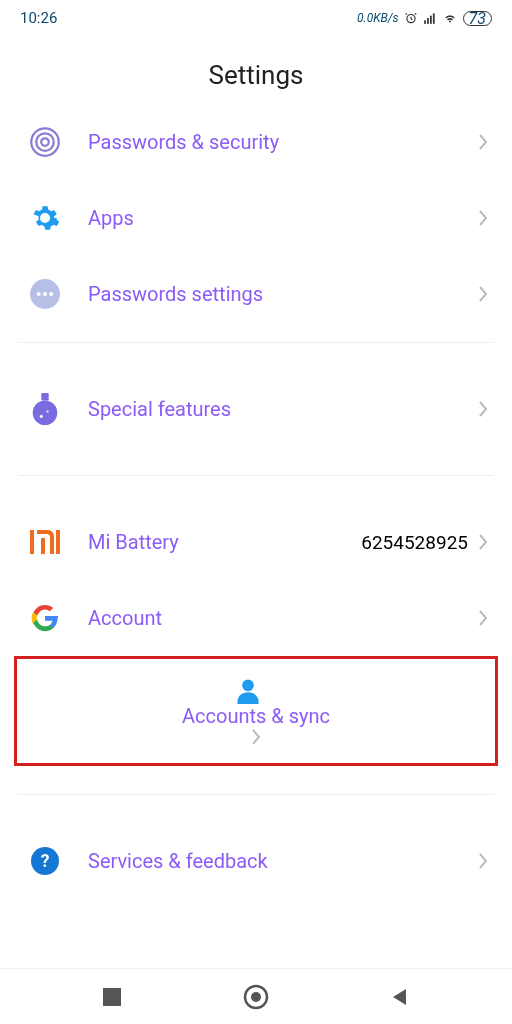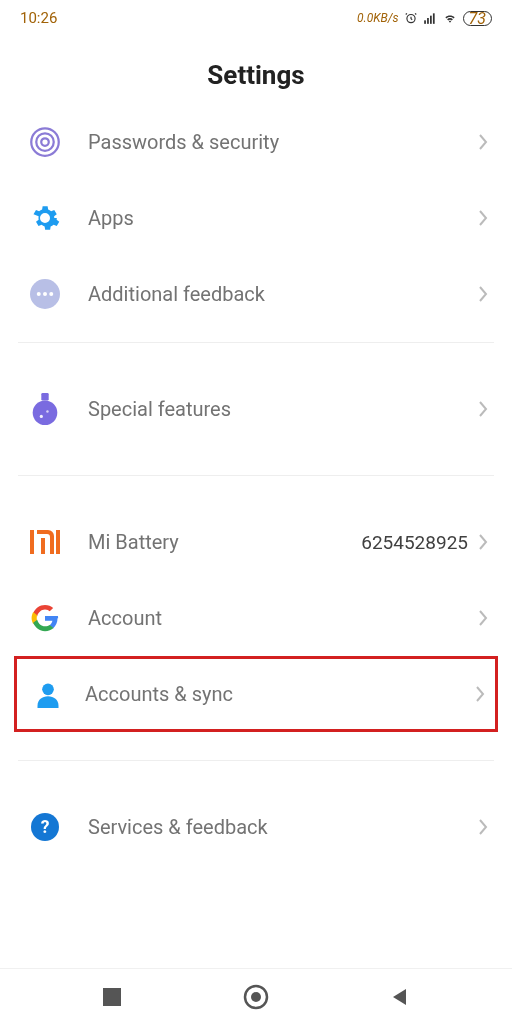--- a/index.html
+++ b/index.html
@@ -12,29 +12,29 @@
     position: relative;
     overflow: hidden;
   }
   .statusbar {
     height: 36px;
     display: flex;
     align-items: center;
     justify-content: space-between;
     padding: 0 20px;
     font-size: 14px;
-    color: #a16207;
+    color: #0c4a6e;
   }
   .statusbar .left { font-size: 15px; }
   .statusbar .right { display: flex; align-items: center; gap: 5px; font-size: 12px; font-style: italic; }
   .statusbar svg { display: block; }
   .title {
     text-align: center;
     font-size: 26px;
-    font-weight: 700;
+    font-weight: 400;
     margin-top: 24px;
     margin-bottom: 14px;
   }
   .list { }
   .divider {
     height: 1px;
     background: #eee;
     margin: 10px 18px;
   }
   .gap { height: 18px; }
@@ -42,38 +42,39 @@
     display: flex;
     align-items: center;
     padding: 20px 24px;
     min-height: 76px;
     position: relative;
   }
   .row.highlighted {
     border: 3px solid #d32020;
     margin: 0 14px;
     padding: 17px 10px;
+    flex-direction: column;
   }
   .icon-slot {
     width: 42px;
     display: flex;
     justify-content: center;
     align-items: center;
     flex-shrink: 0;
     margin-right: 22px;
   }
   .row.highlighted .icon-slot { margin-right: 16px; }
   .label {
     flex: 1;
     font-size: 20px;
-    color: #737373;
+    color: #8b5cf6;
   }
   .value {
     font-size: 19px;
-    color: #404040;
+    color: #000000;
     margin-right: 10px;
   }
   .chev {
     flex-shrink: 0;
     display: flex;
     align-items: center;
   }
   .navbar {
     position: absolute;
     bottom: 0;
@@ -158,21 +159,21 @@
 
   <div class="row">
     <div class="icon-slot">
       <svg width="30" height="30" viewBox="0 0 24 24">
           <circle cx="12" cy="12" r="12" fill="#b8bfe6"></circle>
           <circle cx="7" cy="12" r="1.6" fill="#fff"></circle>
           <circle cx="12" cy="12" r="1.6" fill="#fff"></circle>
           <circle cx="17" cy="12" r="1.6" fill="#fff"></circle>
         </svg>
     </div>
-    <div class="label">Additional feedback</div>
+    <div class="label">Passwords settings</div>
     <div class="chev">
       <svg width="10" height="18" viewBox="0 0 10 18" fill="none" stroke="#bbb" stroke-width="2">
           <path d="M2 2l6 7-6 7"></path>
         </svg>
     </div>
   </div>
 
   <div class="divider"></div>
   <div class="gap"></div>
 

